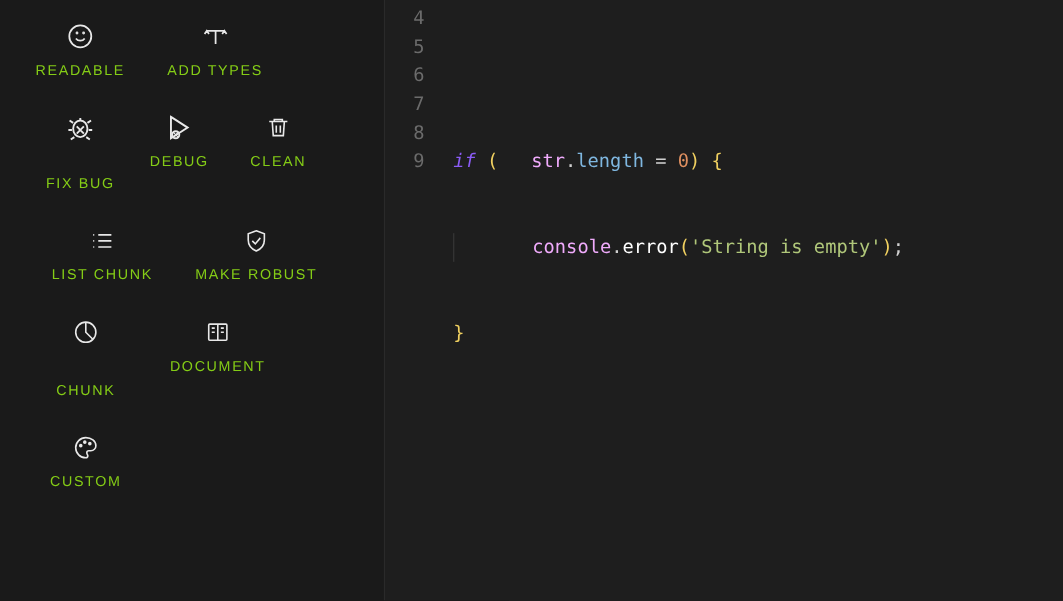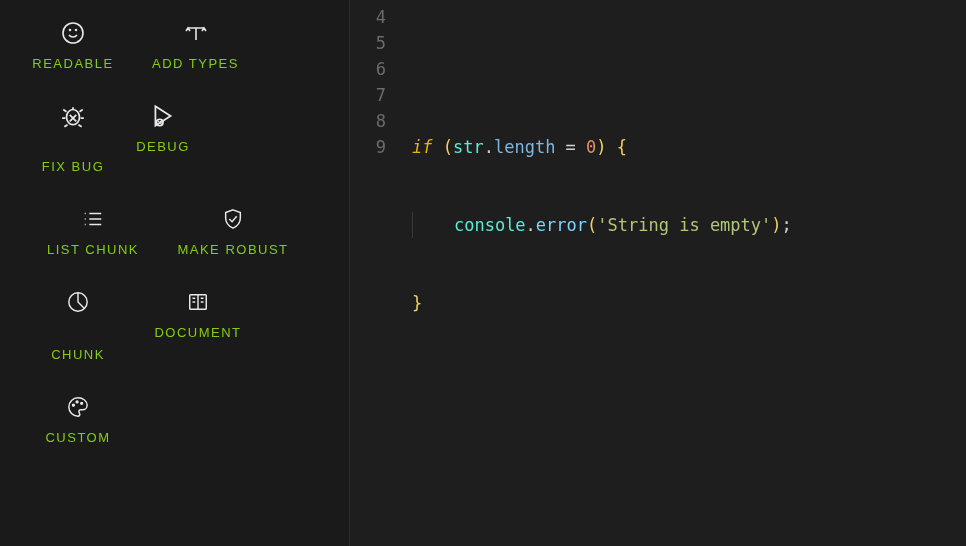--- a/index.html
+++ b/index.html
@@ -66,29 +66,29 @@
     color: #6b6b6b;
     padding-right: 12px;
   }
   .code {
     position: absolute;
     left: 62px;
     top: 4px;
     white-space: pre;
   }
   .line { height: 26px; }
-  .tok-kw { color: #eab308; font-style: italic; }
+  .tok-kw { color: #8b5cf6; font-style: italic; }
   .tok-paren { color: #f0d060; }
-  .tok-ident { color: #5eead4; }
+  .tok-ident { color: #f0abfc; margin-left: 30px; }
   .tok-dot { color: #d0d0d0; }
   .tok-prop { color: #7fb7e0; }
   .tok-op { color: #d0d0d0; }
   .tok-num { color: #e09060; }
   .tok-brace { color: #f0d060; }
-  .tok-fn { color: #7dd3fc; }
+  .tok-fn { color: #ffffff; }
   .tok-str { color: #b0c77a; margin-top: 22px; }
   .tok-punc { color: #d0d0d0; }
   .indent-guide { display:inline-block; border-left:1px solid #3a3a3a; height:26px; vertical-align:top; margin-left:0; }
 </style>
 </head>
 <body>
 
 <div class="sidebar">
 
   <div class="row">
@@ -127,20 +127,28 @@
     </div>
     <div class="action" style="width:90px;">
       <span class="icon">
         <svg viewBox="0 0 24 24" width="26" height="26">
             <path d="M5 3l14 9-14 9V3z"></path>
             <circle cx="9" cy="18" r="3"></circle>
             <path d="M7 16l4 4M11 16l-4 4" stroke-width="1"></path>
           </svg>
       </span>
       <span class="label">DEBUG</span>
+    </div>
+    <div class="action" style="width:90px;">
+      <span class="icon">
+        <svg viewBox="0 0 24 24" width="22" height="22">
+            <path d="M3 6h18M8 6V4h8v2M6 6l1 14h10l1-14M10 10v7M14 10v7"></path>
+          </svg>
+      </span>
+      <span class="label">CLEAN</span>
     </div>
   </div>
 
   <div class="row">
     <div class="action" style="width:130px;">
       <span class="icon">
         <svg viewBox="0 0 24 24" width="22" height="22">
             <path d="M8 6h13M8 12h13M8 18h13M3 6h1M3 12h1M3 18h1"></path>
           </svg>
       </span>

